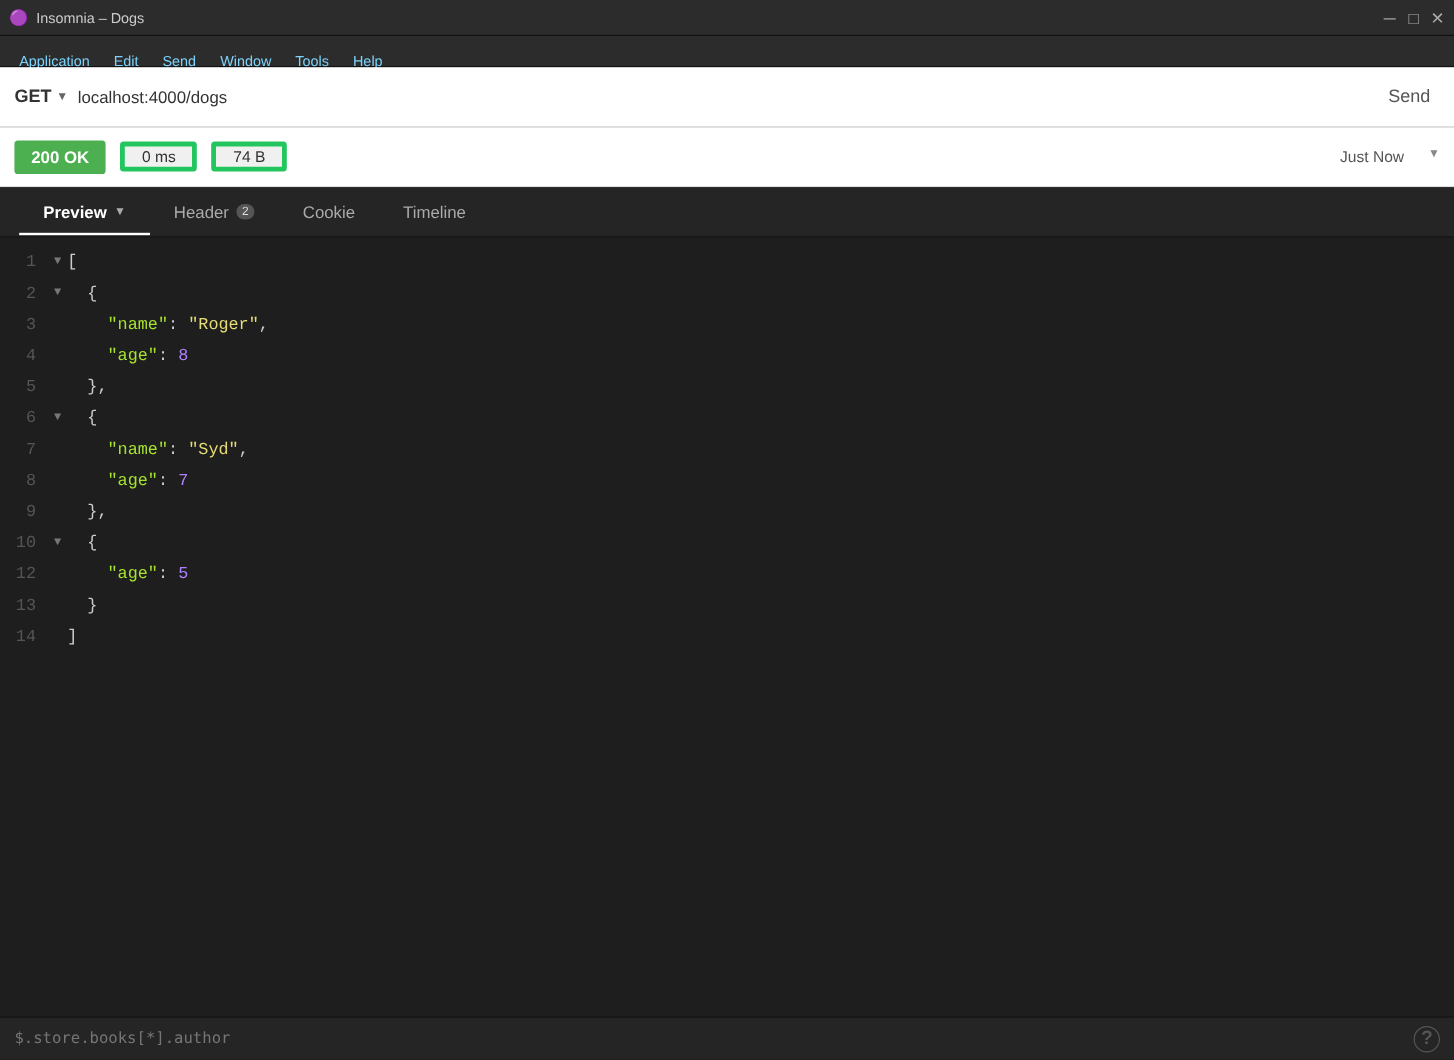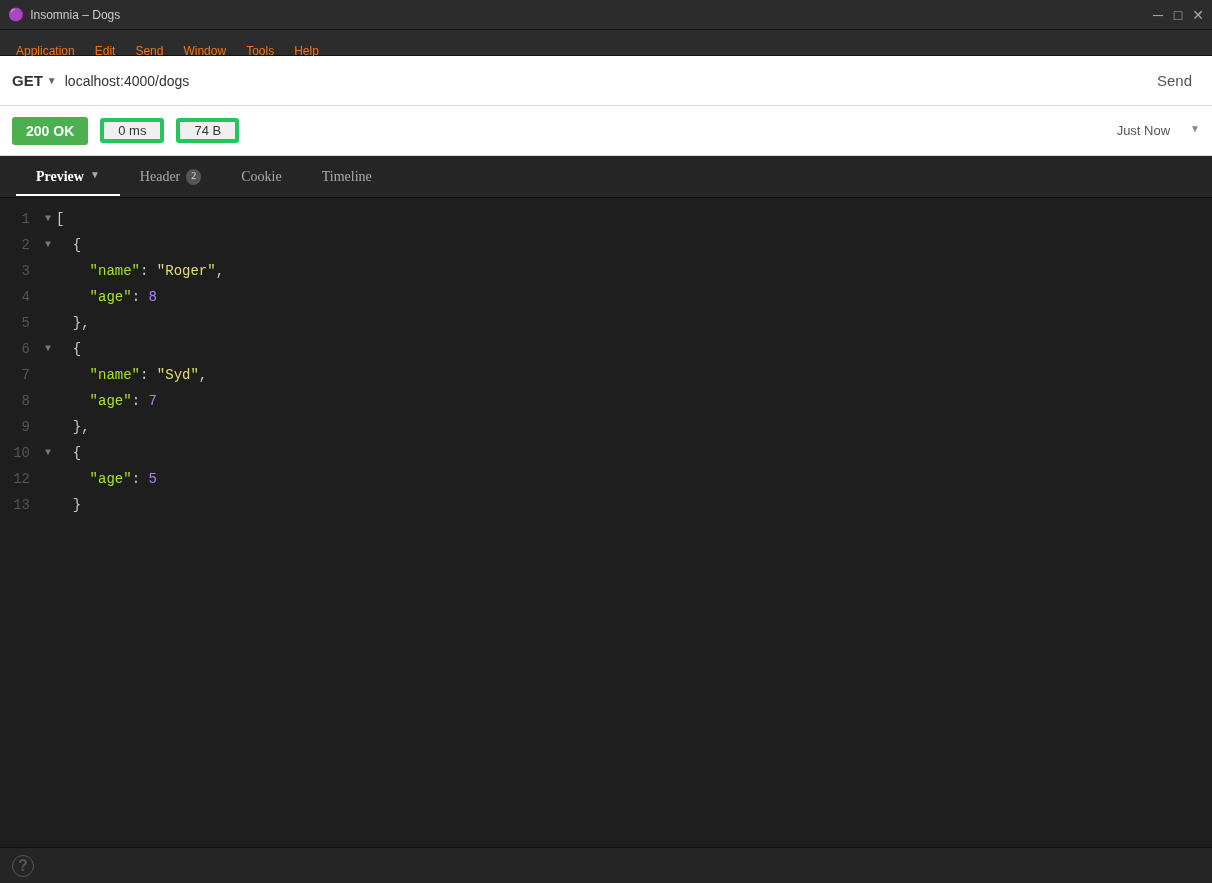--- a/index.html
+++ b/index.html
@@ -55,21 +55,21 @@
       height: 26px;
       display: flex;
       align-items: center;
       padding: 0 6px;
       flex-shrink: 0;
       border-bottom: 1px solid #111;
     }
     .menu-item {
       padding: 2px 10px;
       font-size: 12px;
-      color: #f97316;
+      color: #7dd3fc;
       cursor: pointer;
       margin-top: 16px;
     }
 
     
     .url-bar {
       background: #fff;
       height: 50px;
       display: flex;
       align-items: center;
@@ -161,22 +161,22 @@
       border-bottom: 1px solid #111;
       gap: 0;
     }
     .tab {
       padding: 10px 20px;
       font-size: 14px;
       color: #aaa;
       cursor: pointer;
       position: relative;
       display: flex;
+      align-items: center;
       gap: 6px;
-      font-family: Liberation Serif, serif;
     }
     .tab.active {
       color: #fff;
       font-weight: bold;
     }
     .tab.active::after {
       content: '';
       position: absolute;
       bottom: -1px;
       left: 0;
@@ -387,17 +387,23 @@
     <div class="code-line">
       <span class="line-num">12</span>
       <span class="line-toggle"></span>
       <span class="line-content">    <span class="json-key">"age"</span>: <span class="json-number">5</span></span>
     </div>
     <div class="code-line">
       <span class="line-num">13</span>
       <span class="line-toggle"></span>
       <span class="line-content">  }</span>
     </div>
+    <div class="code-line">
+      <span class="line-num">14</span>
+      <span class="line-toggle"></span>
+      <span class="line-content">]</span>
+    </div>
   </div>
 
 <div class="bottom-bar">
+  <input class="filter-input" type="text" placeholder="$.store.books[*].author" style="">
   <div class="help-icon">?</div>
 </div>
 
 </body></html>

